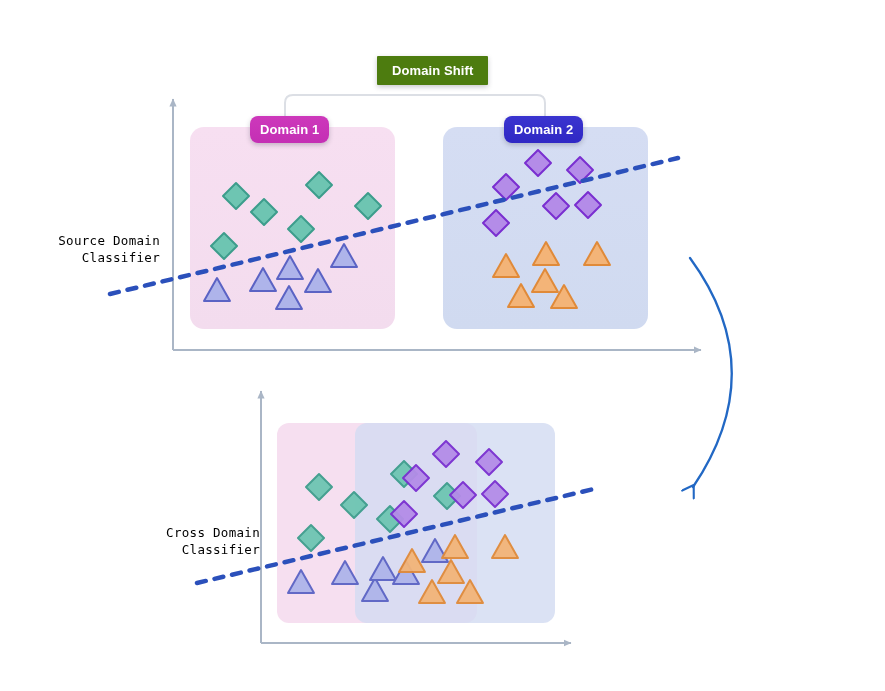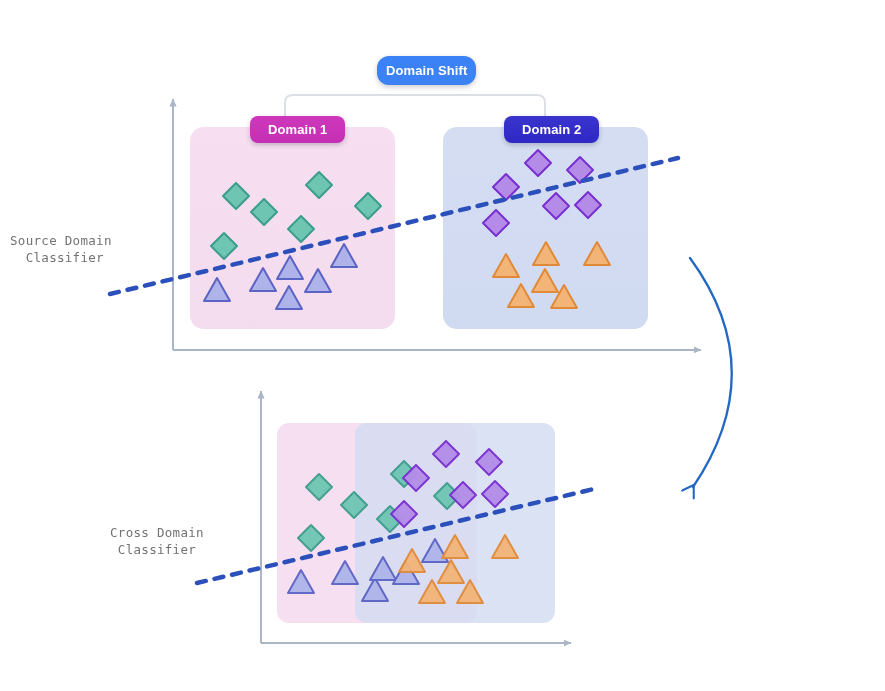--- a/index.html
+++ b/index.html
@@ -11,37 +11,37 @@
   }
   #stage{position:absolute;inset:0;}
   svg.layer{position:absolute;left:0;top:0;width:885px;height:691px;overflow:visible;}
 
   .badge{
     position:absolute;
     color:#fff;
     font-size:13px;
     font-weight:bold;
     letter-spacing:.1px;
-    padding:7px 18px;
+    padding:7px 10px;
     border-radius:8px;
     white-space:nowrap;
     box-shadow:0 2px 5px rgba(40,40,60,.25);
     line-height:1;
   }
-  #domain-shift-badge{background:#3b82f6;left:377px;top:56px;border-radius:12px;padding:8px 9px;}
+  #domain-shift-badge{background:#4d7c0f;left:377px;top:56px;border-radius:1px;padding:8px 15px;}
   #domain1-badge{background:linear-gradient(180deg,#cd38bb,#c42fb4);left:250px;top:116px;}
   #domain2-badge{background:linear-gradient(180deg,#3a34cf,#2f28c4);left:504px;top:116px;text-align:center;}
 
   .mono-label{
     position:absolute;
     font-family:"DejaVu Sans Mono","Liberation Mono",monospace;
     font-size:12.5px;
-    color:#737373;
+    color:#000000;
     line-height:17px;
-    text-align:left;
+    text-align:right;
     white-space:pre;
     letter-spacing:.3px;
   }
   #source-domain-classifier-label{left:10px;top:232px;width:150px;}
   #cross-domain-classifier-label{left:110px;top:524px;width:150px;}
   #domain-adaptation-label{left:763px;top:363px;width:120px;}
 </style>
 </head>
 <body>
 

